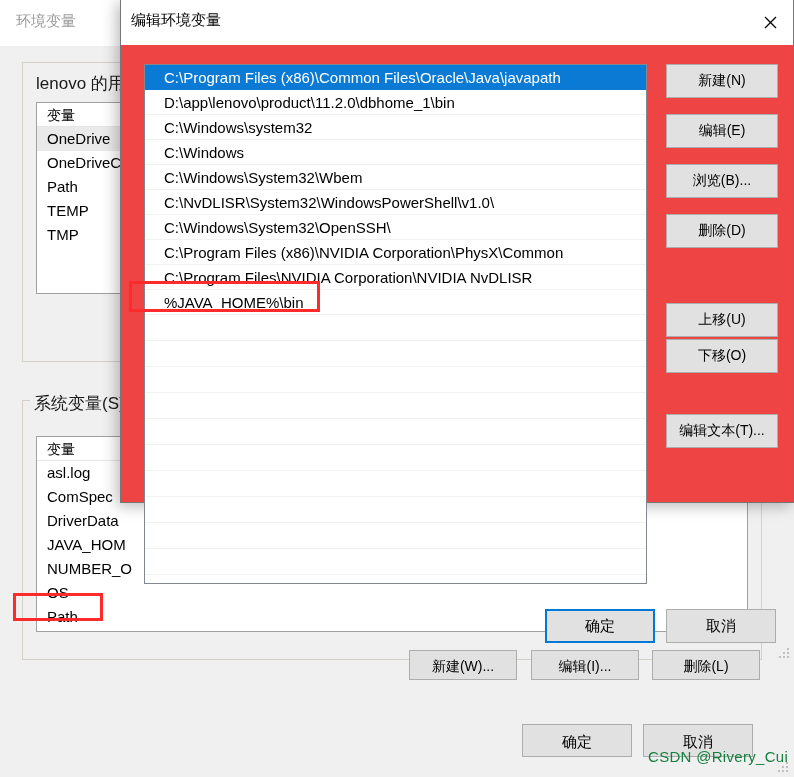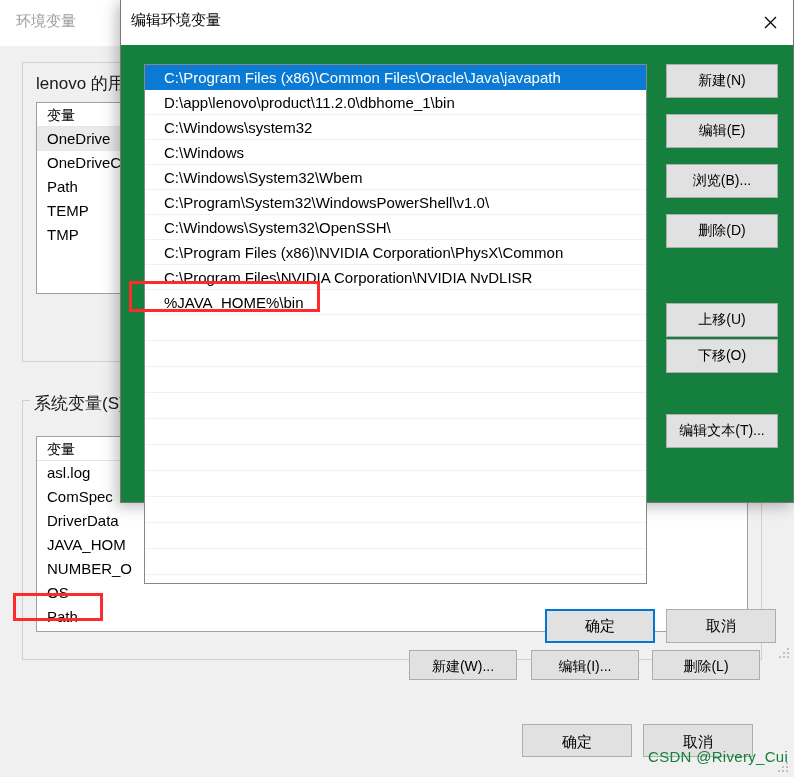--- a/index.html
+++ b/index.html
@@ -112,21 +112,21 @@
     width: 2px; height: 2px;
     background: #c0c0c0;
     display: block;
   }
 
   
   #edit-dialog {
     position: absolute;
     left: 120px; top: 0px;
     width: 674px; height: 503px;
-    background: #15803d;
+    background: #ef4444;
     border: 1px solid #767676;
     border-top: none;
     box-sizing: border-box;
     box-shadow: -3px 3px 14px rgba(0,0,0,0.28);
   }
   #edit-titlebar {
     position: absolute;
     left: 0; top: 0;
     width: 672px; height: 45px;
     background: #ffffff;
@@ -287,21 +287,21 @@
       </svg>
     </div>
   </div>
 
   <div id="path-list">
     <div class="path-row selected">C:\Program Files (x86)\Common Files\Oracle\Java\javapath</div>
     <div class="path-row">D:\app\lenovo\product\11.2.0\dbhome_1\bin</div>
     <div class="path-row">C:\Windows\system32</div>
     <div class="path-row">C:\Windows</div>
     <div class="path-row">C:\Windows\System32\Wbem</div>
-    <div class="path-row">C:\Program\System32\WindowsPowerShell\v1.0\</div>
+    <div class="path-row">C:\NvDLISR\System32\WindowsPowerShell\v1.0\</div>
     <div class="path-row">C:\Windows\System32\OpenSSH\</div>
     <div class="path-row">C:\Program Files (x86)\NVIDIA Corporation\PhysX\Common</div>
     <div class="path-row">C:\Program Files\NVIDIA Corporation\NVIDIA NvDLISR</div>
     <div class="path-row">%JAVA_HOME%\bin</div>
     <div class="path-filler"></div>
     <div class="path-filler"></div>
     <div class="path-filler"></div>
     <div class="path-filler"></div>
     <div class="path-filler"></div>
     <div class="path-filler"></div>

